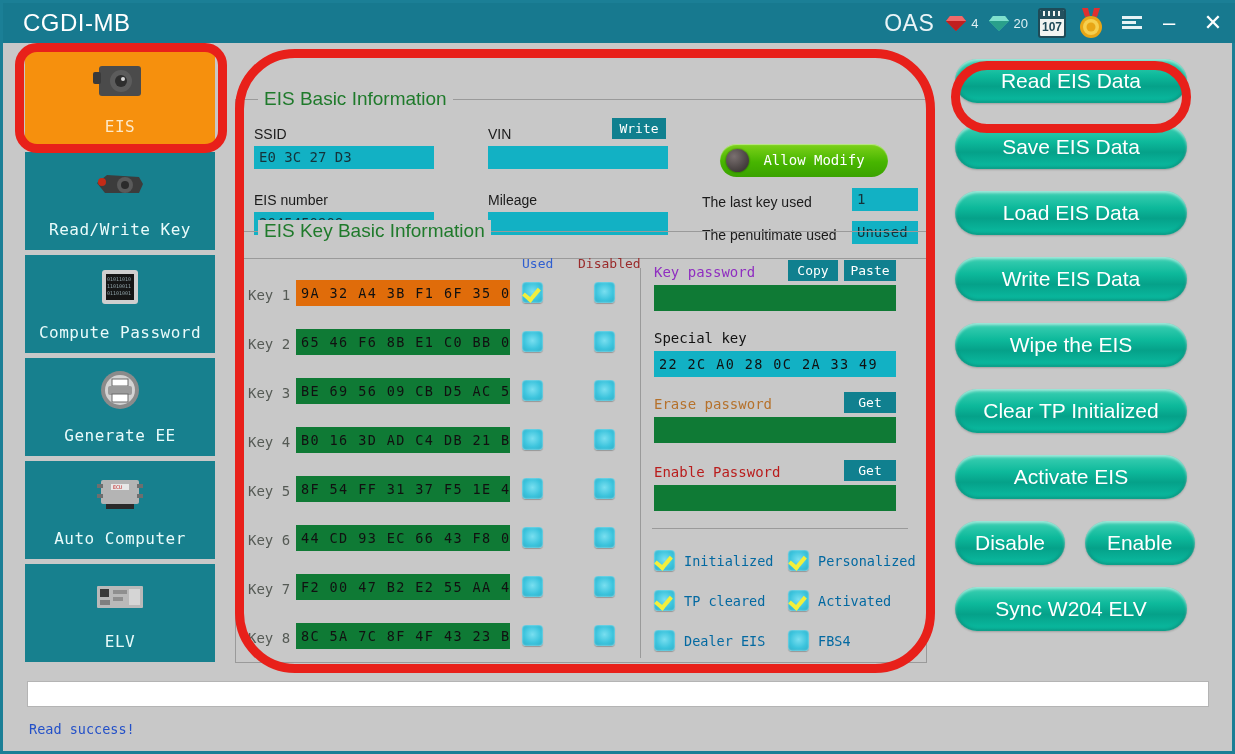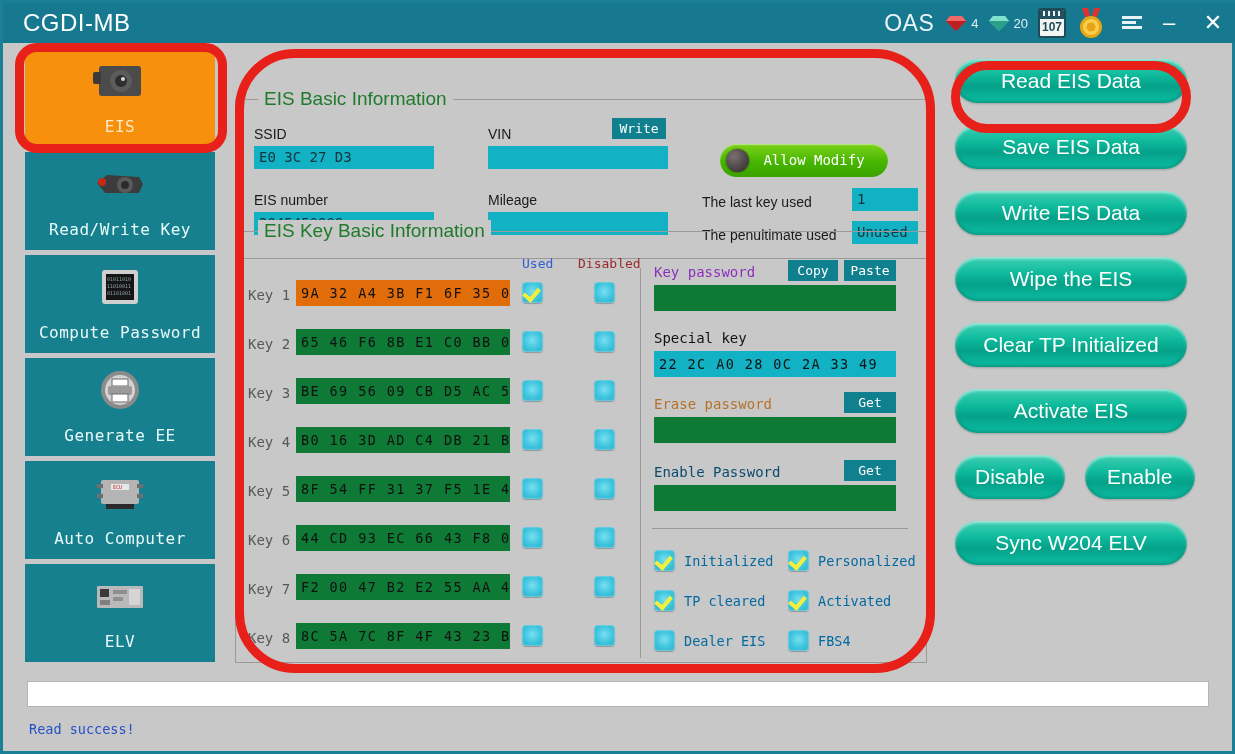--- a/index.html
+++ b/index.html
@@ -536,21 +536,21 @@
       <div class="sm-btn" style="left:608px; top:28px; width:52px; height:21px;">Paste</div>
       <div class="pw-bar" style="left:418px; top:53px; width:242px;"></div>
 
       <div class="pw-label" style="left:418px; top:98px; color:#111111;">Special key</div>
       <div class="pw-bar cyan" style="left:418px; top:119px; width:242px;">22 2C A0 28 0C 2A 33 49</div>
 
       <div class="pw-label" style="left:418px; top:164px; color:#b5712b;">Erase password</div>
       <div class="sm-btn" style="left:608px; top:160px; width:52px; height:21px;">Get</div>
       <div class="pw-bar" style="left:418px; top:185px; width:242px;"></div>
 
-      <div class="pw-label" style="left:418px; top:232px; color:#0c4a6e;">Enable Password</div>
+      <div class="pw-label" style="left:418px; top:232px; color:#b91c1c;">Enable Password</div>
       <div class="sm-btn" style="left:608px; top:228px; width:52px; height:21px;">Get</div>
       <div class="pw-bar" style="left:418px; top:253px; width:242px;"></div>
 
       <div class="hdiv" style="left:416px; top:296px; width:256px;"></div>
 
       <div class="cbx checked" style="left:418px; top:318px;"></div>
       <div class="flag-row" style="left:448px; top:321px;">Initialized</div>
       <div class="cbx checked" style="left:552px; top:318px;"></div>
       <div class="flag-row" style="left:582px; top:321px;">Personalized</div>
 
@@ -562,20 +562,21 @@
       <div class="cbx" style="left:418px; top:398px;"></div>
       <div class="flag-row" style="left:448px; top:401px;">Dealer EIS</div>
       <div class="cbx" style="left:552px; top:398px;"></div>
       <div class="flag-row" style="left:582px; top:401px;">FBS4</div>
     </div>
   </div>
 
   <div class="rightcol">
     <div class="rbtn">Read  EIS Data</div>
     <div class="rbtn">Save EIS Data</div>
+    <div class="rbtn">Load EIS Data</div>
     <div class="rbtn">Write EIS Data</div>
     <div class="rbtn">Wipe the EIS</div>
     <div class="rbtn">Clear TP Initialized</div>
     <div class="rbtn">Activate EIS</div>
     <div>
       <span class="rbtn half">Disable</span>
       <span class="rbtn half last">Enable</span>
     </div>
     <div class="rbtn">Sync W204 ELV</div>
   </div>

